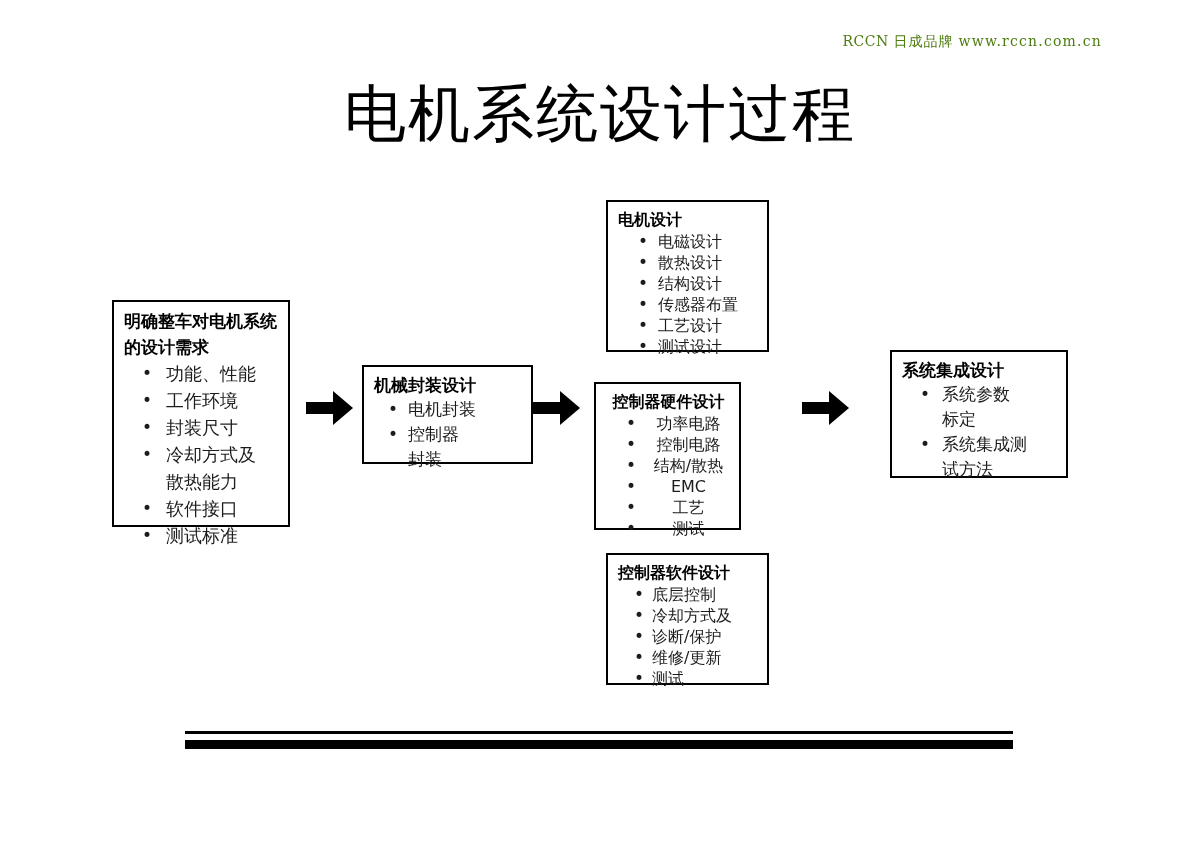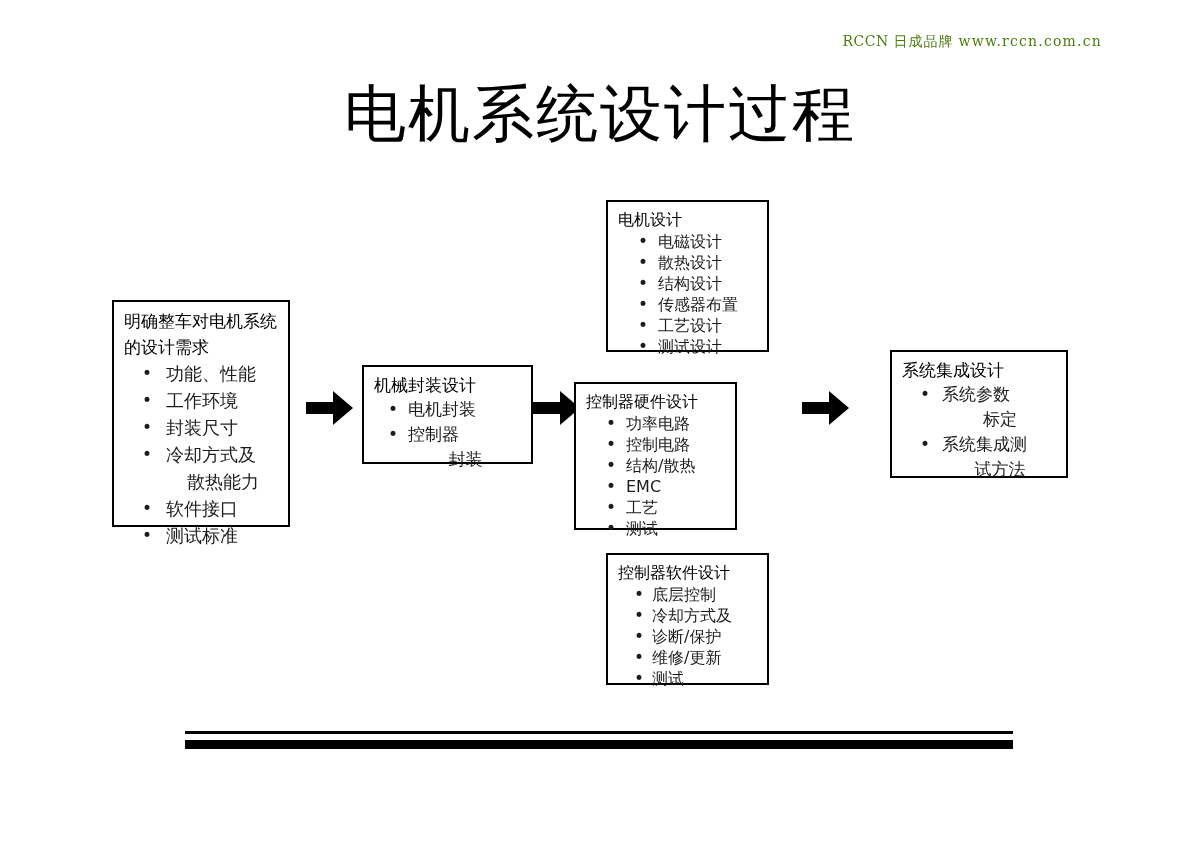--- a/index.html
+++ b/index.html
@@ -52,21 +52,21 @@
 
   
   .node {
     position: absolute;
     box-sizing: border-box;
     border: 2px solid #000000;
     background: #ffffff;
     padding: 6px 8px 6px 10px;
   }
   .node-title {
-    font-weight: normal;
+    font-weight: bold;
     font-size: 17px;
     line-height: 24px;
     color: #000000;
     white-space: nowrap;
   }
   .node-title.wrap { white-space: normal; }
   .bullets {
     list-style: none;
     margin: 0;
     padding: 0;
@@ -80,39 +80,38 @@
   }
   .bullets li .dot {
     position: absolute;
     left: 18px;
     top: 0;
     font-size: 17px;
     line-height: 25px;
   }
   .bullets li .cont {
     display: block;
-    text-align: center;
   }
 
   
   #box-requirements { left: 112px; top: 300px; width: 178px; height: 227px; }
   #box-requirements .node-title { line-height: 26px; }
   #box-requirements .bullets li { line-height: 27px; font-size: 18px; }
   #box-requirements .bullets li .dot { line-height: 27px; }
 
   #box-mechanical { left: 362px; top: 365px; width: 171px; height: 99px; }
   #box-mechanical .bullets li { padding-left: 34px; }
   #box-mechanical .bullets li .dot { left: 14px; }
 
   #box-motor { left: 606px; top: 200px; width: 163px; height: 152px; }
   #box-motor .node-title { font-size: 16px; line-height: 23px; }
   #box-motor .bullets li { font-size: 16px; line-height: 21px; padding-left: 40px; }
   #box-motor .bullets li .dot { left: 20px; line-height: 21px; }
 
-  #box-hardware { left: 574px; top: 382px; width: 163px; height: 148px; }
+  #box-hardware { left: 594px; top: 382px; width: 147px; height: 148px; text-align: center; }
   #box-hardware .node-title { font-size: 16px; line-height: 23px; }
   #box-hardware .bullets li { font-size: 16px; line-height: 21px; padding-left: 40px; }
   #box-hardware .bullets li .dot { left: 20px; line-height: 21px; }
 
   #box-software { left: 606px; top: 553px; width: 163px; height: 132px; }
   #box-software .node-title { font-size: 16px; line-height: 23px; }
   #box-software .bullets li { font-size: 16px; line-height: 21px; padding-left: 34px; }
   #box-software .bullets li .dot { left: 16px; line-height: 21px; }
 
   #box-integration { left: 890px; top: 350px; width: 178px; height: 128px; }

